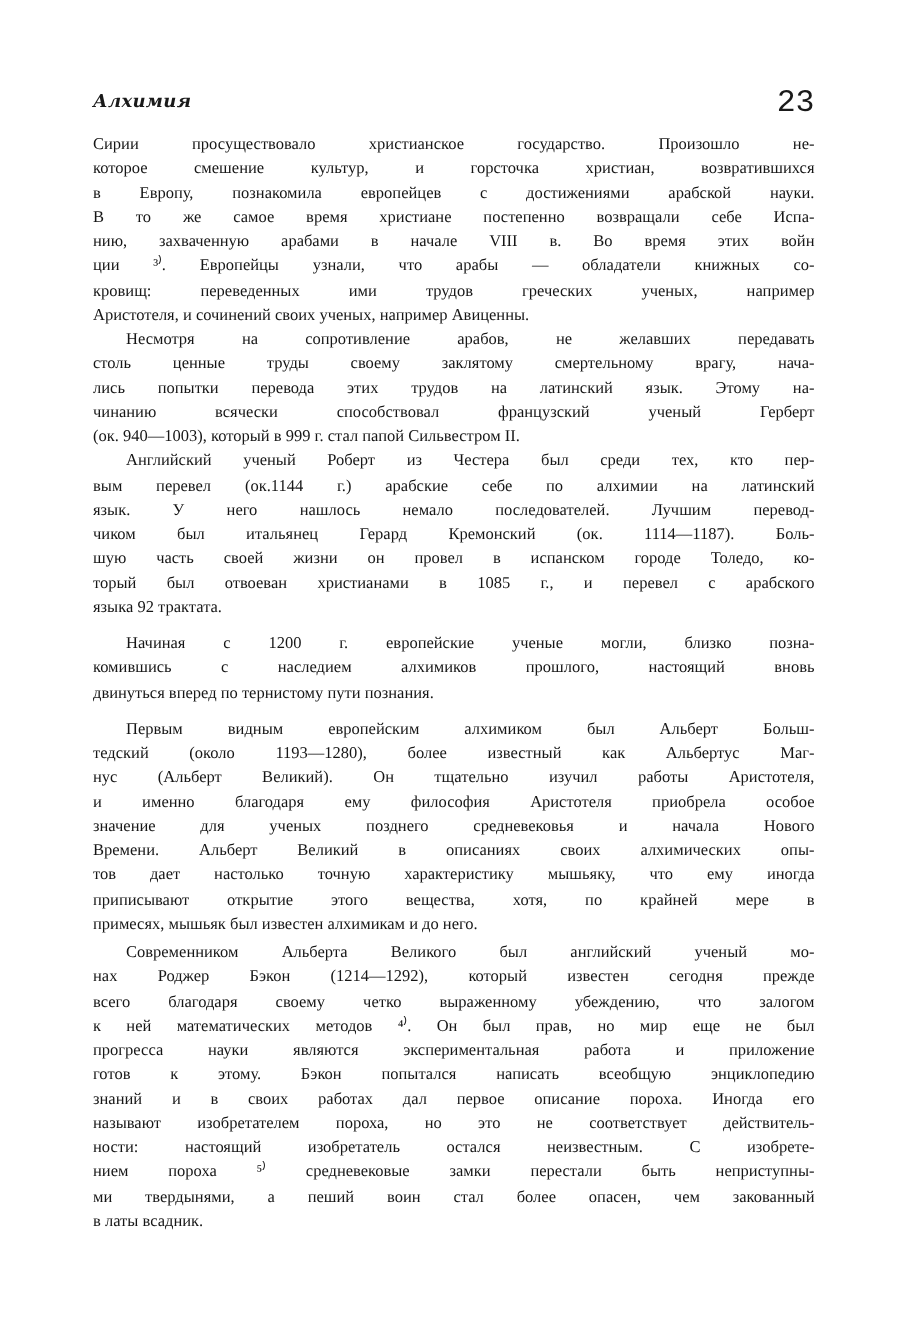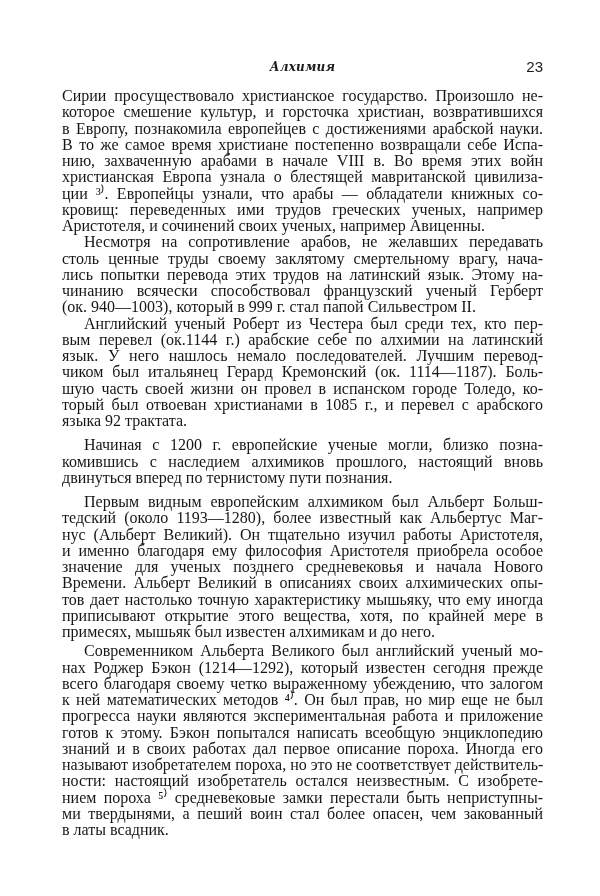--- a/index.html
+++ b/index.html
@@ -2,31 +2,31 @@
 <html><head>
 <meta charset="utf-8">
 <style>
   html, body { margin: 0; padding: 0; background: #ffffff; }
   body { width: 600px; height: 896px; position: relative; overflow: hidden; }
   .page { position: absolute; left: 0; top: 0; width: 600px; height: 896px; background: #fff; }
   .running-head {
     position: absolute; top: 58px; left: 62px; width: 481px; height: 18px;
   }
   .head-title {
-    position: absolute; left: 0; width: 100%; text-align: center;
+    position: absolute; left: 0; width: 100%; text-align: left;
     font-family: "DejaVu Serif", serif; font-style: italic; font-weight: bold;
     font-size: 12px; color: #1a1a1a; letter-spacing: 0.2px; top: 2px;
   }
   .page-number {
     position: absolute; right: 0; top: 0;
-    font-family: Liberation Sans, sans-serif; font-size: 15px; color: #1a1a1a;
+    font-family: Liberation Mono, monospace; font-size: 21px; color: #1a1a1a;
   }
   .body-text {
     position: absolute; left: 62px; top: 88px; width: 481px;
-    font-family: "Liberation Serif", serif; font-size: 16px; line-height: 16.25px;
+    font-family: "Liberation Serif", serif; font-size: 11px; line-height: 16.25px;
     color: #161616;
   }
   .para { margin: 0; text-align: justify; }
   .line { display: block; text-align: justify; text-align-last: justify; white-space: nowrap; height: 16.25px; overflow: visible; }
   .line.last { text-align-last: left; }
   .para.indent .line.first { text-indent: 22px; }
   .para.gap { margin-top: 8px; }
   .para.gap-sm { margin-top: 3px; }
 </style>
 </head>
@@ -38,21 +38,20 @@
     <span class="page-number">23</span>
   </div>
 
   <div class="body-text" id="body-text">
       <div class="para">
         <span class="line first">Сирии просуществовало христианское государство. Произошло не-</span>
         <span class="line">которое смешение культур, и горсточка христиан, возвратившихся</span>
         <span class="line">в Европу, познакомила европейцев с достижениями арабской науки.</span>
         <span class="line">В то же самое время христиане постепенно возвращали себе Испа-</span>
         <span class="line">нию, захваченную арабами в начале VIII в. Во время этих войн</span>
-        <span class="line">христианская Европа узнала о блестящей мавританской цивилиза-</span>
         <span class="line">ции ³⁾. Европейцы узнали, что арабы — обладатели книжных со-</span>
         <span class="line">кровищ: переведенных ими трудов греческих ученых, например</span>
         <span class="line last">Аристотеля, и сочинений своих ученых, например Авиценны.</span>
       </div>
       <div class="para indent">
         <span class="line first">Несмотря на сопротивление арабов, не желавших передавать</span>
         <span class="line">столь ценные труды своему заклятому смертельному врагу, нача-</span>
         <span class="line">лись попытки перевода этих трудов на латинский язык. Этому на-</span>
         <span class="line">чинанию всячески способствовал французский ученый Герберт</span>
         <span class="line last">(ок. 940—1003), который в 999 г. стал папой Сильвестром II.</span>

